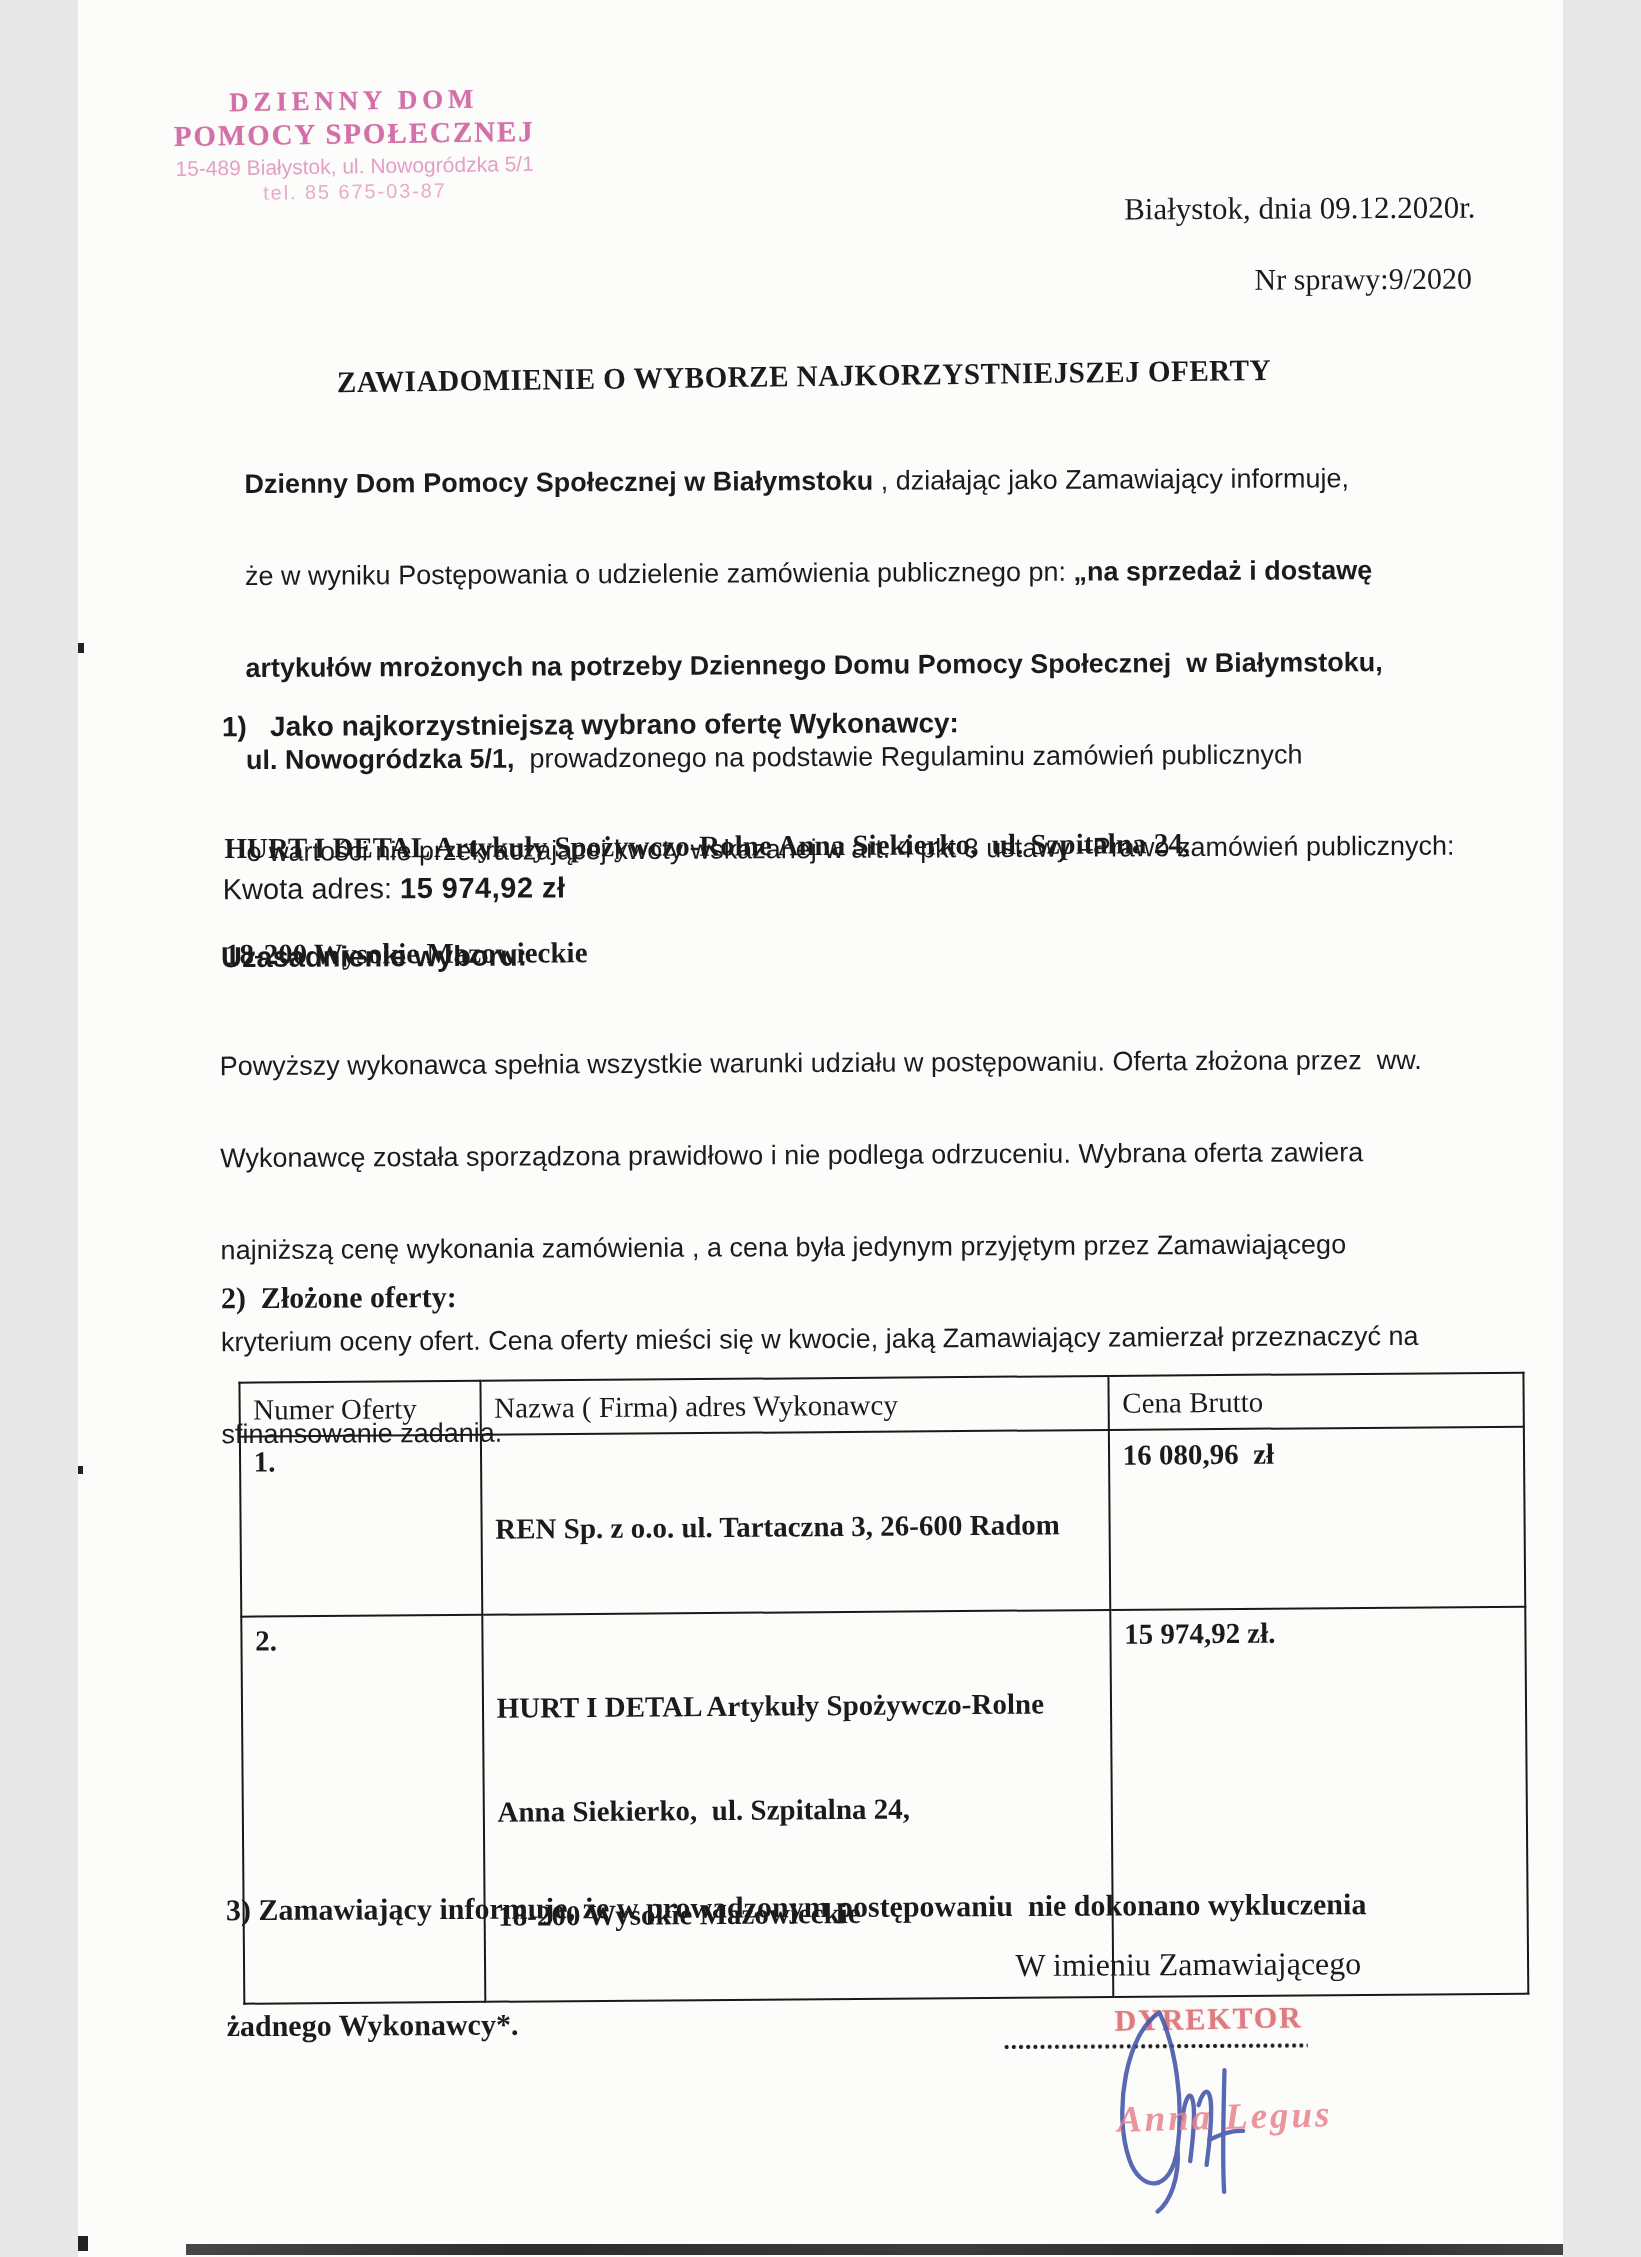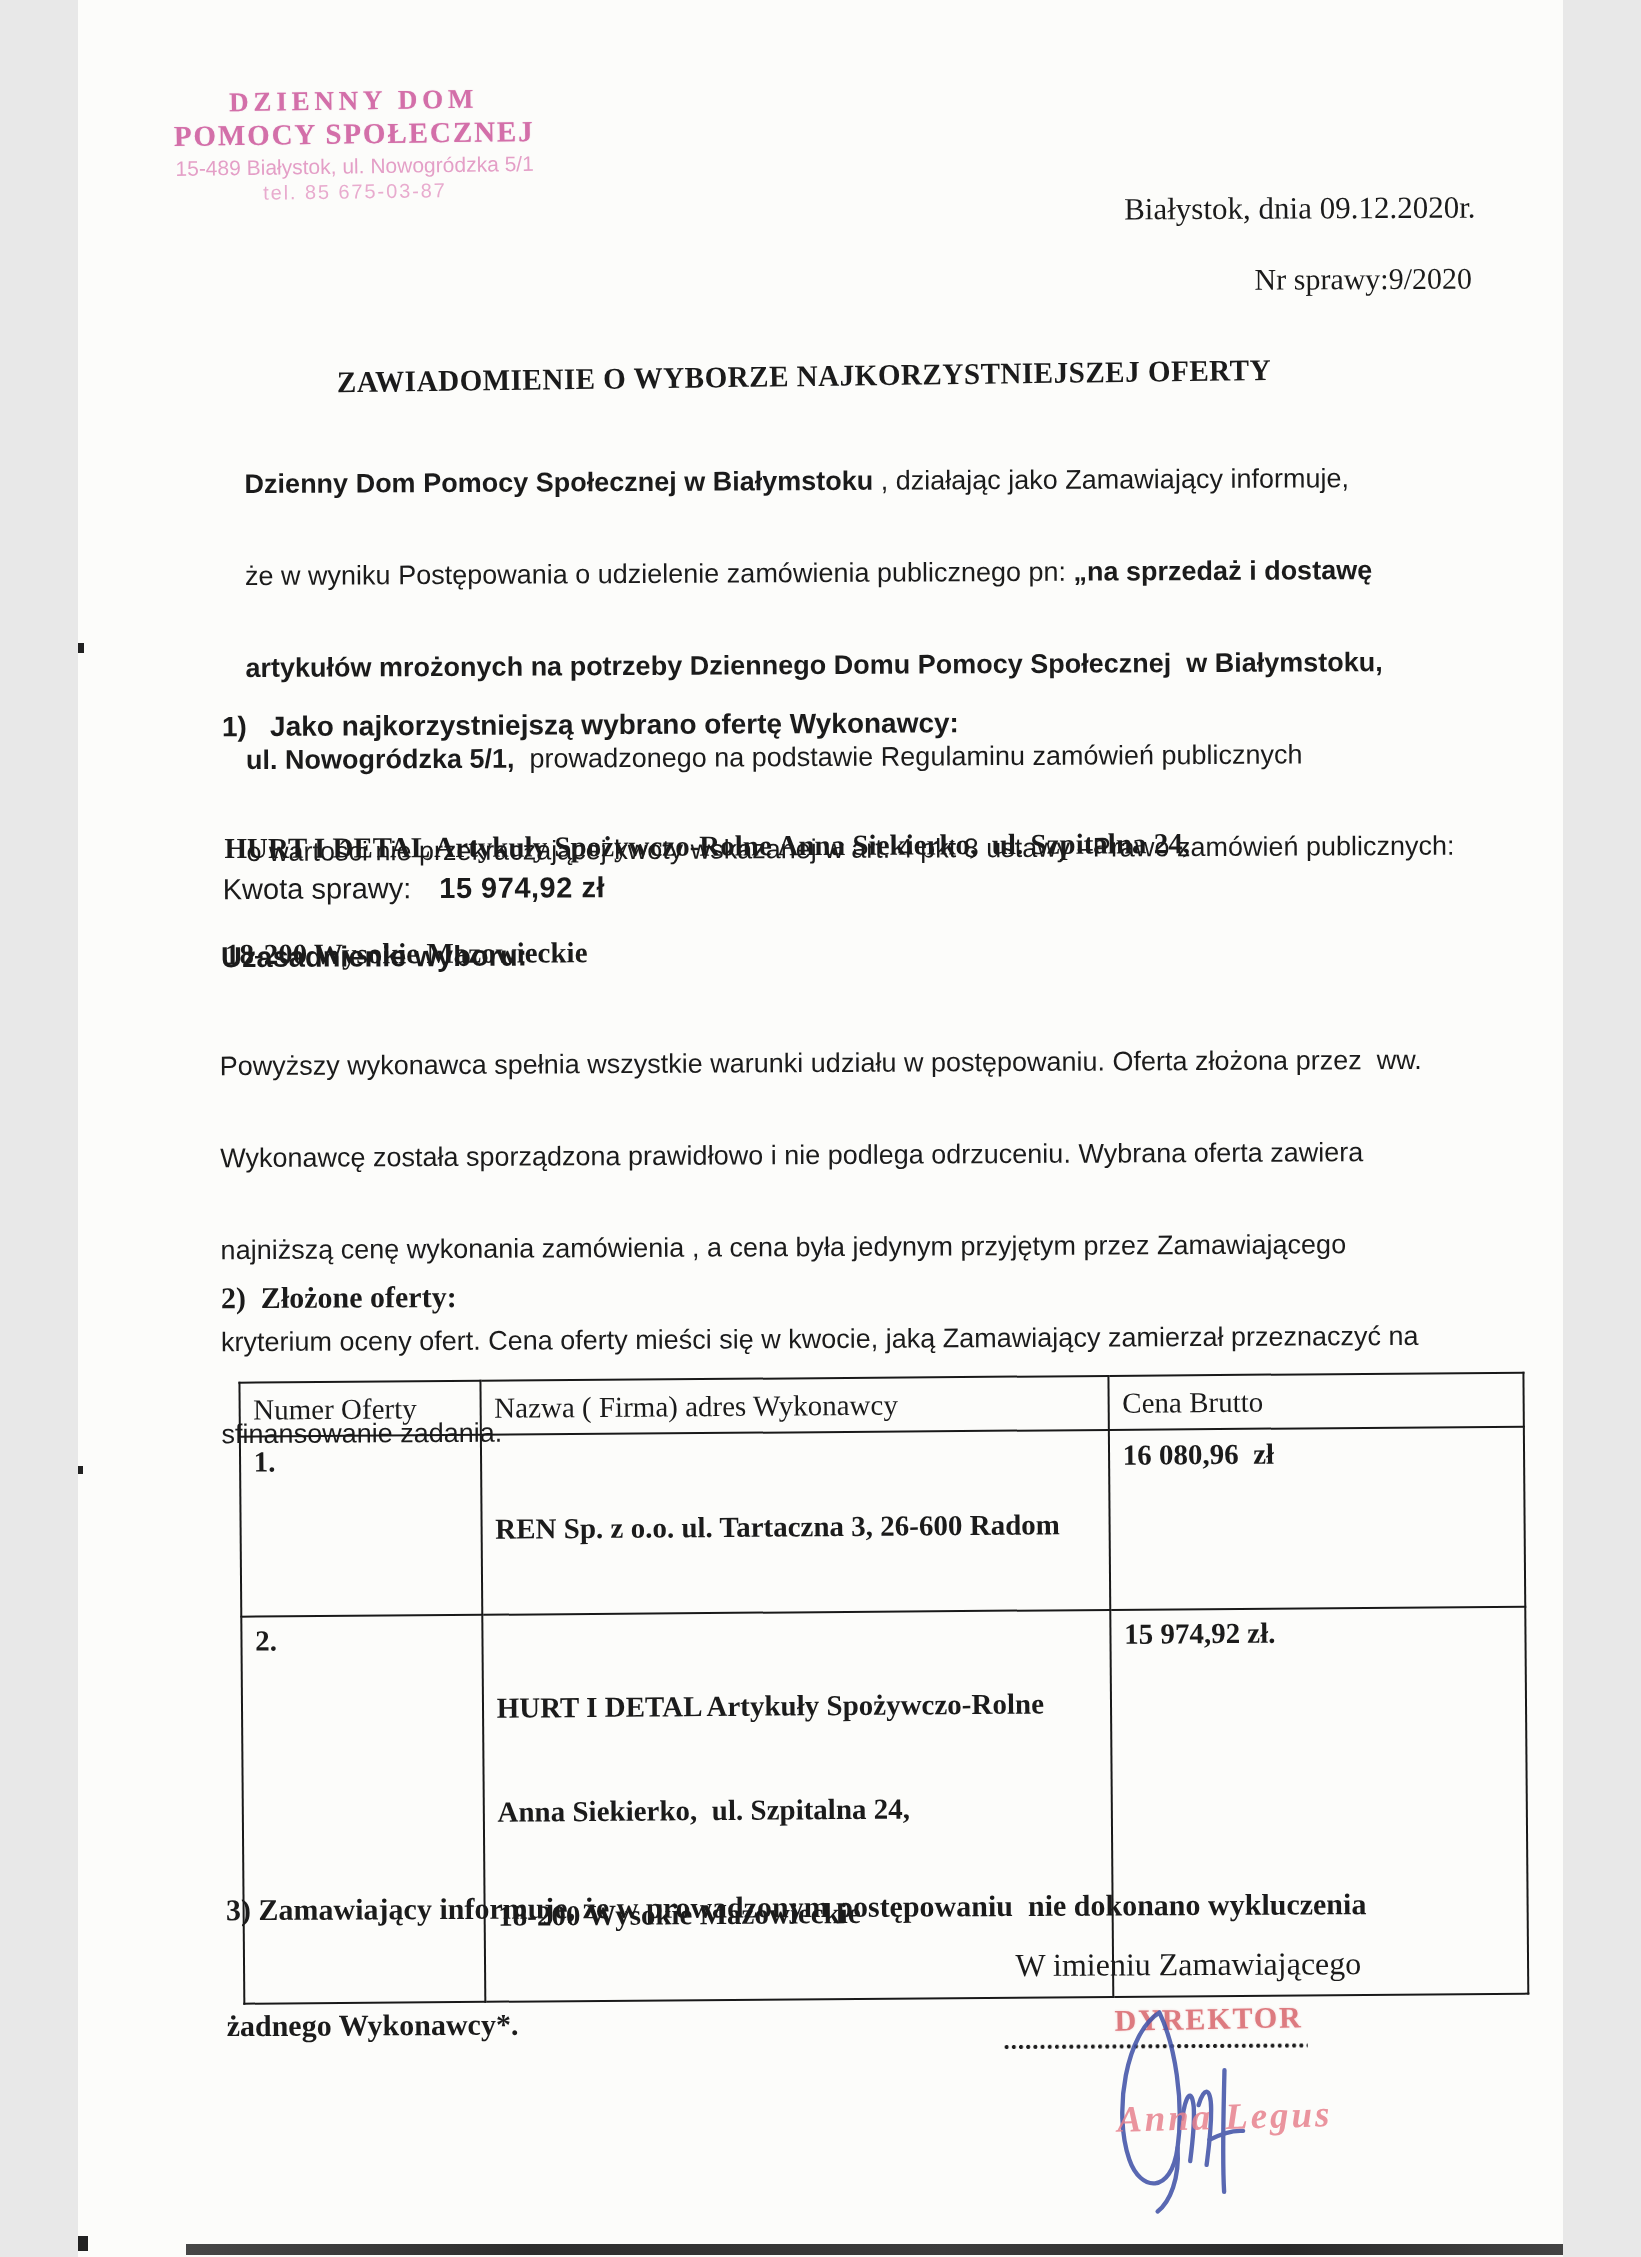--- a/index.html
+++ b/index.html
@@ -30,21 +30,21 @@
   .sans{font-family:"Liberation Sans",sans-serif;}
   .intro{left:169px; top:417px;}
   .just{left:141px; top:999px;}
   .ln{height:56px; line-height:56px; font-size:27px; white-space:pre;}
   .b{font-weight:700;}
 
   .h-num{left:145px; top:703px; font-size:28px; font-weight:700; height:41px; line-height:41px;}
   .winner{left:147px; top:759px; font-size:29px; font-weight:700;}
   .winner div{line-height:40px; white-space:pre;}
   .kwota{left:145px; top:865px; font-size:29px; height:42px; line-height:42px;}
-  .kwota .val{font-weight:700; margin-left:28px; letter-spacing:0.5px;}
+  .kwota .val{font-weight:700; margin-left:8px; letter-spacing:0.5px;}
   .uzas{left:143px; top:933px; font-size:29px; font-weight:700; height:42px; line-height:42px;}
   .h2){}
   .h2x{left:141px; top:1274px; font-size:30px; font-weight:700; height:42px; line-height:42px;}
 
   
   table.offers{position:absolute; left:159px; top:1377px; width:1284px; border-collapse:collapse;
                transform:rotate(-0.15deg); table-layout:fixed;}
   table.offers td,table.offers th{border:2.9px solid #191919; padding:0 0 0 12.6px; text-align:left; vertical-align:top;
                font-size:29px; white-space:pre; overflow:hidden;}
   table.offers th{font-weight:400; height:52px; vertical-align:middle;}
@@ -97,21 +97,21 @@
       <div class="ln"><span class="b">artykułów mrożonych na potrzeby Dziennego Domu Pomocy Społecznej  w Białymstoku,</span></div>
       <div class="ln"><span class="b">ul. Nowogródzka 5/1,</span><span>  prowadzonego na podstawie Regulaminu zamówień publicznych</span></div>
       <div class="ln"><span>o wartości nie przekraczającej kwoty wskazanej w art. 4 pkt 8 ustawy –Prawo zamówień publicznych:</span></div>
     </div>
 
     <div class="abs sans h-num">1)   Jako najkorzystniejszą wybrano ofertę Wykonawcy:</div>
     <div class="abs winner">
       <div>HURT I DETAL Artykuły Spożywczo-Rolne Anna Siekierko,  ul. Szpitalna 24,</div>
       <div>18-200 Wysokie Mazowieckie</div>
     </div>
-    <div class="abs sans kwota"><span>Kwota sprawy:</span><span class="val">15 974,92 zł</span></div>
+    <div class="abs sans kwota"><span>Kwota adres:</span><span class="val">15 974,92 zł</span></div>
     <div class="abs sans uzas">Uzasadnienie wyboru:</div>
     <div class="abs sans just">
       <div class="ln">Powyższy wykonawca spełnia wszystkie warunki udziału w postępowaniu. Oferta złożona przez  ww.</div>
       <div class="ln">Wykonawcę została sporządzona prawidłowo i nie podlega odrzuceniu. Wybrana oferta zawiera</div>
       <div class="ln">najniższą cenę wykonania zamówienia , a cena była jedynym przyjętym przez Zamawiającego</div>
       <div class="ln">kryterium oceny ofert. Cena oferty mieści się w kwocie, jaką Zamawiający zamierzał przeznaczyć na</div>
       <div class="ln">sfinansowanie zadania.</div>
     </div>
 
     <div class="abs h2x">2)  Złożone oferty:</div>

